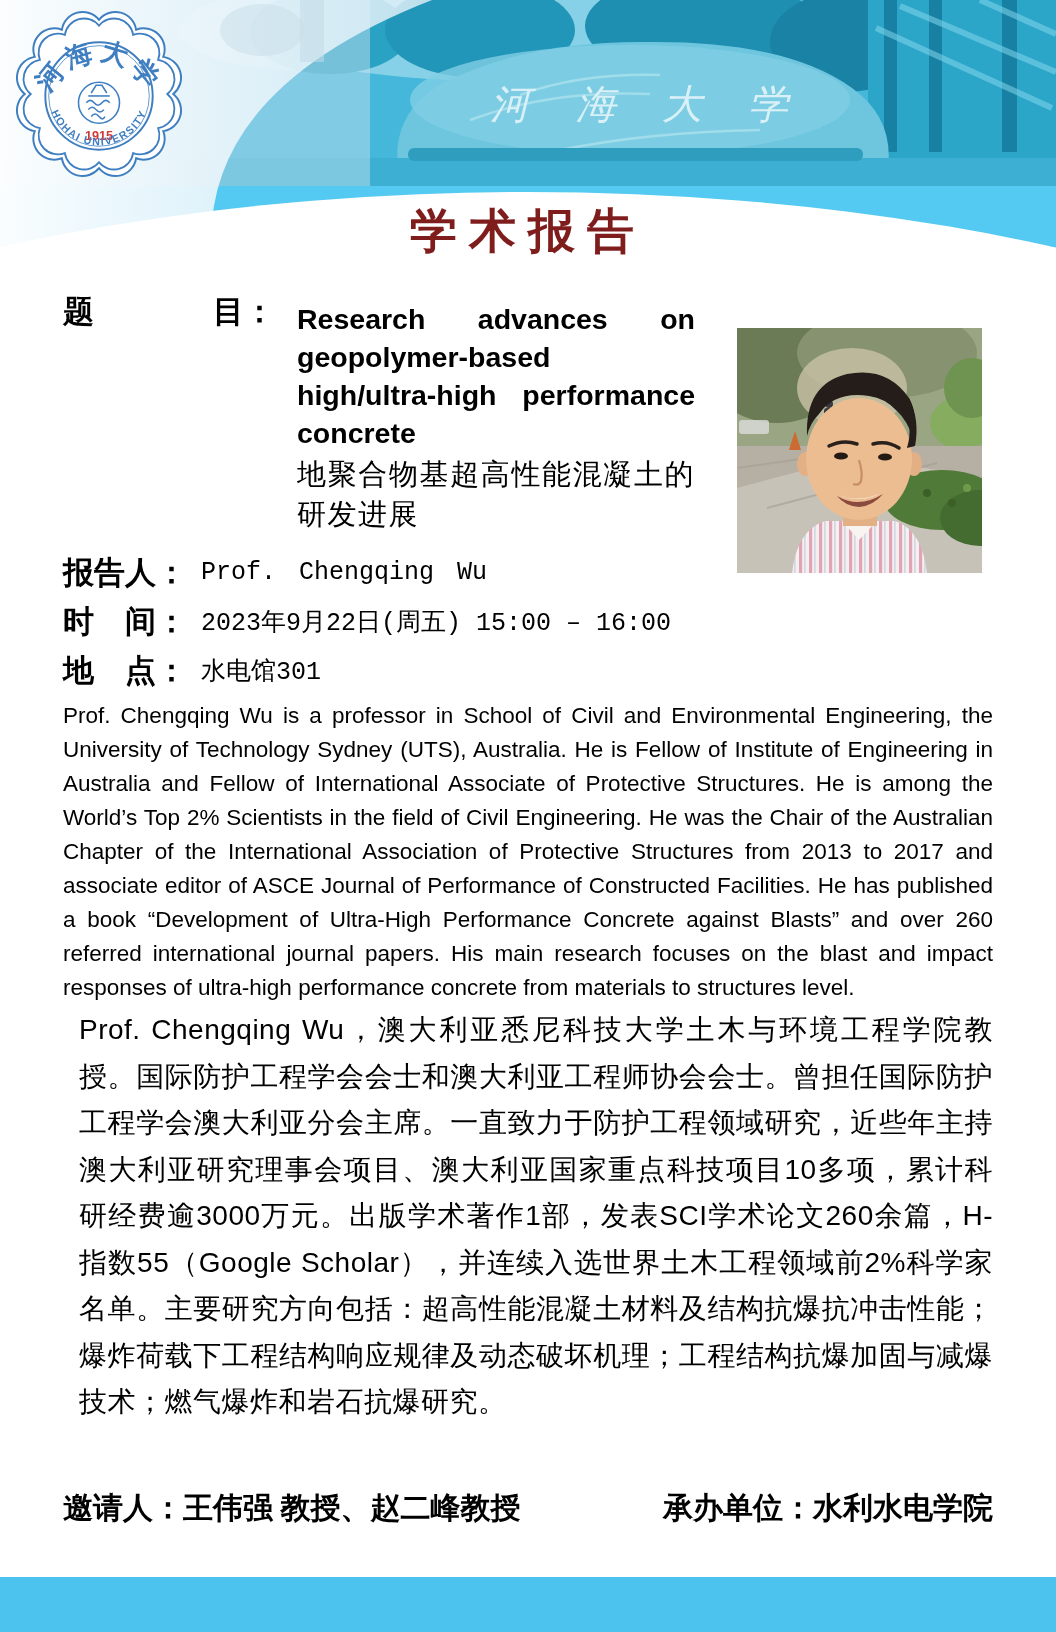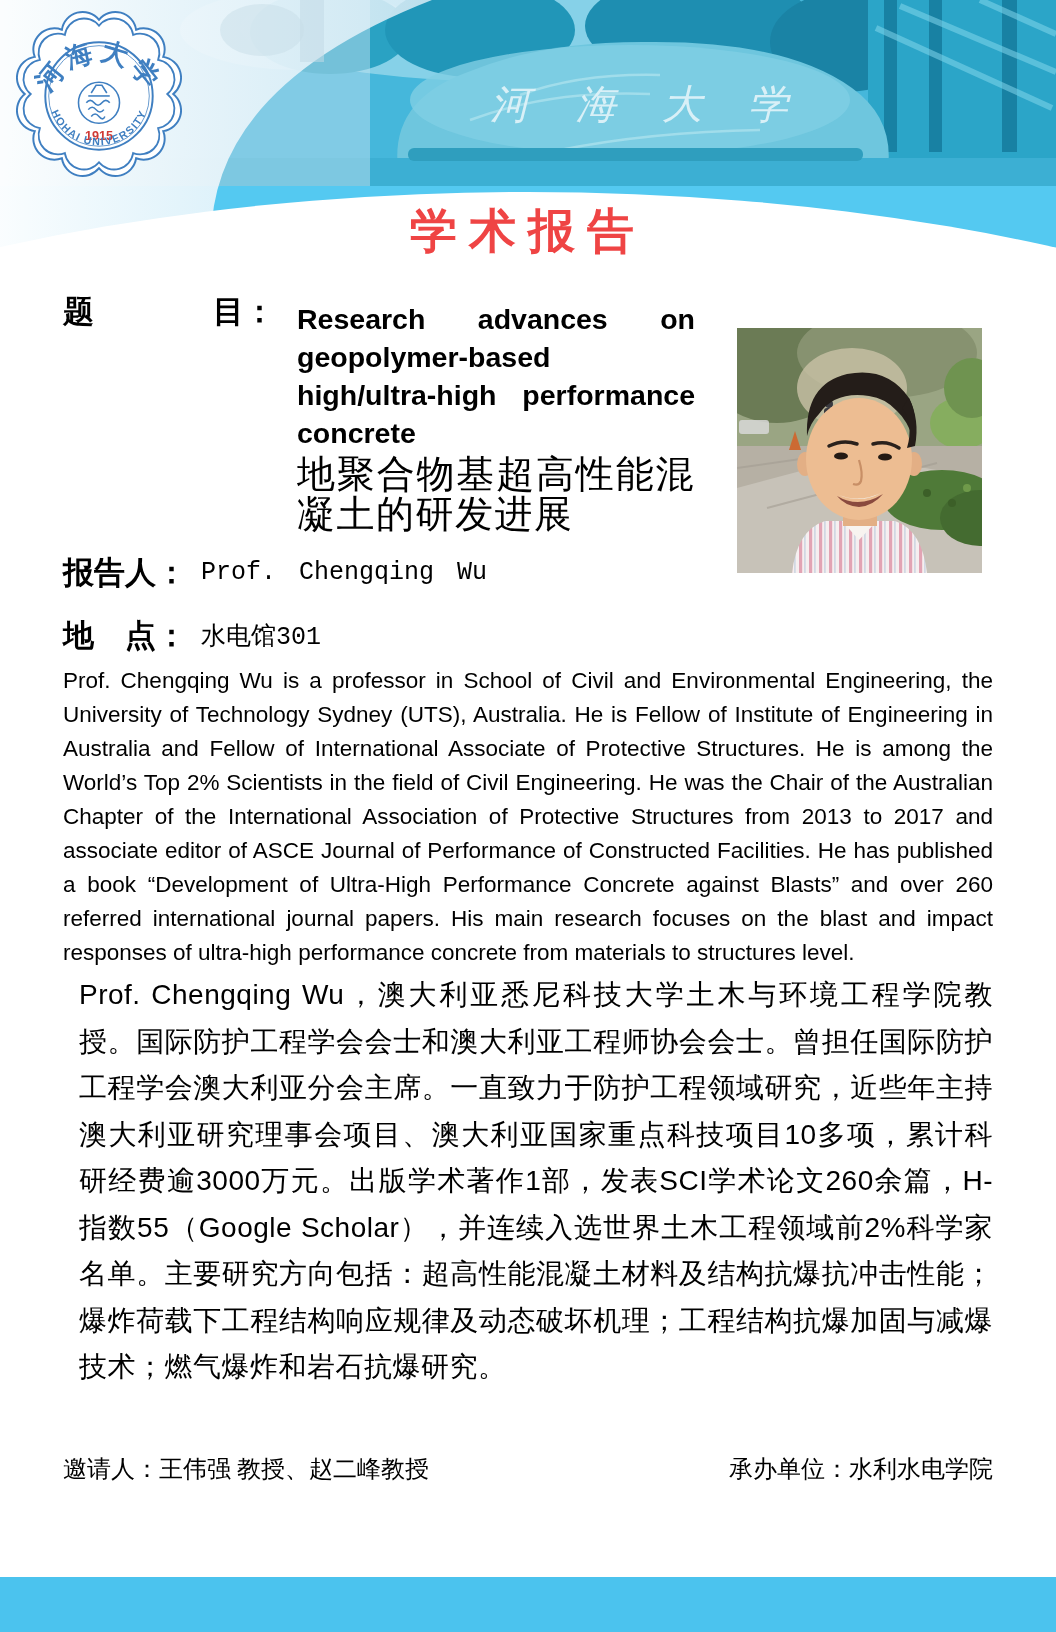--- a/index.html
+++ b/index.html
@@ -8,44 +8,44 @@
     background:#ffffff;color:#000;
     font-family:"Liberation Sans",sans-serif;
   }
   
   .header-art{position:relative;width:1056px;height:330px;}
   .scene{position:absolute;left:0;top:0;width:1056px;height:330px;}
   .seal{position:absolute;left:16px;top:8px;width:166px;height:172px;}
   .page-title{
     position:absolute;top:200px;left:0;right:0;text-align:center;
     font-family:"Liberation Serif",serif;font-weight:700;font-size:47px;
-    letter-spacing:12px;color:#ef4444;z-index:5;
+    letter-spacing:12px;color:#7f1d1d;z-index:5;
   }
   
   .content{position:relative;padding:0 63px;margin-top:-42px;z-index:6;}
   .topic{position:relative;min-height:208px;}
   .topic-label{
     display:inline-flex;justify-content:space-between;width:212px;
     font-family:"Liberation Serif",serif;font-weight:700;font-size:31px;
     vertical-align:top;padding-top:3px;
   }
   .topic-titles{display:inline-block;width:398px;margin-left:22px;vertical-align:top;}
   .title-en{font-family:"Liberation Sans",sans-serif;font-weight:700;font-size:28.5px;line-height:38px;text-align:justify;margin-top:12px;}
-  .title-cn{font-family:"Liberation Serif",serif;font-size:38px;line-height:40px;letter-spacing:1.5px;text-align:justify;margin-top:2px;}
+  .title-cn{font-family:"Liberation Serif",serif;font-size:29px;line-height:40px;letter-spacing:1.5px;text-align:justify;margin-top:2px;}
   .photo{position:absolute;top:40px;right:11px;width:245px;height:245px;}
   .info{margin-top:14px;}
-  .info-line{height:49px;display:flex;align-items:center;margin-top:14px;}
+  .info-line{height:49px;display:flex;align-items:center;}
   .k{font-family:"Liberation Serif",serif;font-weight:700;font-size:31px;white-space:pre;}
   .v{font-family:Liberation Mono, monospace;font-size:25px;margin-left:14px;}
   .v-name{word-spacing:8px;}
   .bio-en{font-family:"Liberation Sans",sans-serif;font-size:22.5px;line-height:34px;text-align:justify;margin:4px 0 0 0;}
   .bio-cn{font-family:"Liberation Sans",sans-serif;font-size:28px;line-height:46.5px;letter-spacing:.5px;text-align:justify;margin:2px 0 0 16px;}
   .footer-row{
     display:flex;justify-content:space-between;margin-top:62px;
-    font-family:"Liberation Serif",serif;font-weight:400;font-size:24px;
+    font-family:"Liberation Serif",serif;font-weight:700;font-size:30px;
   }
   .bottom-bar{position:absolute;left:0;right:0;bottom:0;height:55px;background:#4bc3ee;}
 </style>
 </head>
 <body>
 
 <div class="header-art">
   <svg class="scene" viewBox="0 0 1056 330" preserveAspectRatio="none" aria-hidden="true">
     <defs>
       <linearGradient id="wedgeGrad" x1="0" y1="0" x2="1" y2="0">
@@ -180,20 +180,24 @@
       </g>
     </svg>
   </div>
 
   <div class="info">
     <div class="info-line">
       <span class="k">报告人：</span>
       <span class="v v-name">Prof. Chengqing Wu</span>
     </div>
     <div class="info-line">
+      <span class="k">时　间：</span>
+      <span class="v">2023年9月22日(周五) 15:00 – 16:00</span>
+    </div>
+    <div class="info-line">
       <span class="k">地　点：</span>
       <span class="v">水电馆301</span>
     </div>
   </div>
 
   <p class="bio-en">Prof. Chengqing Wu is a professor in School of Civil and Environmental Engineering, the University of Technology Sydney (UTS), Australia. He is Fellow of Institute of Engineering in Australia and Fellow of International Associate of Protective Structures. He is among the World’s Top 2% Scientists in the field of Civil Engineering. He was the Chair of the Australian Chapter of the International Association of Protective Structures from 2013 to 2017 and associate editor of ASCE Journal of Performance of Constructed Facilities. He has published a book “Development of Ultra-High Performance Concrete against Blasts” and over 260 referred international journal papers. His main research focuses on the blast and impact responses of ultra-high performance concrete from materials to structures level.</p>
   <p class="bio-cn">Prof. Chengqing Wu，澳大利亚悉尼科技大学土木与环境工程学院教授。国际防护工程学会会士和澳大利亚工程师协会会士。曾担任国际防护工程学会澳大利亚分会主席。一直致力于防护工程领域研究，近些年主持澳大利亚研究理事会项目、澳大利亚国家重点科技项目10多项，累计科研经费逾3000万元。出版学术著作1部，发表SCI学术论文260余篇，H-指数55（Google Scholar），并连续入选世界土木工程领域前2%科学家名单。主要研究方向包括：超高性能混凝土材料及结构抗爆抗冲击性能；爆炸荷载下工程结构响应规律及动态破坏机理；工程结构抗爆加固与减爆技术；燃气爆炸和岩石抗爆研究。</p>
 
   <div class="footer-row">
     <span>

